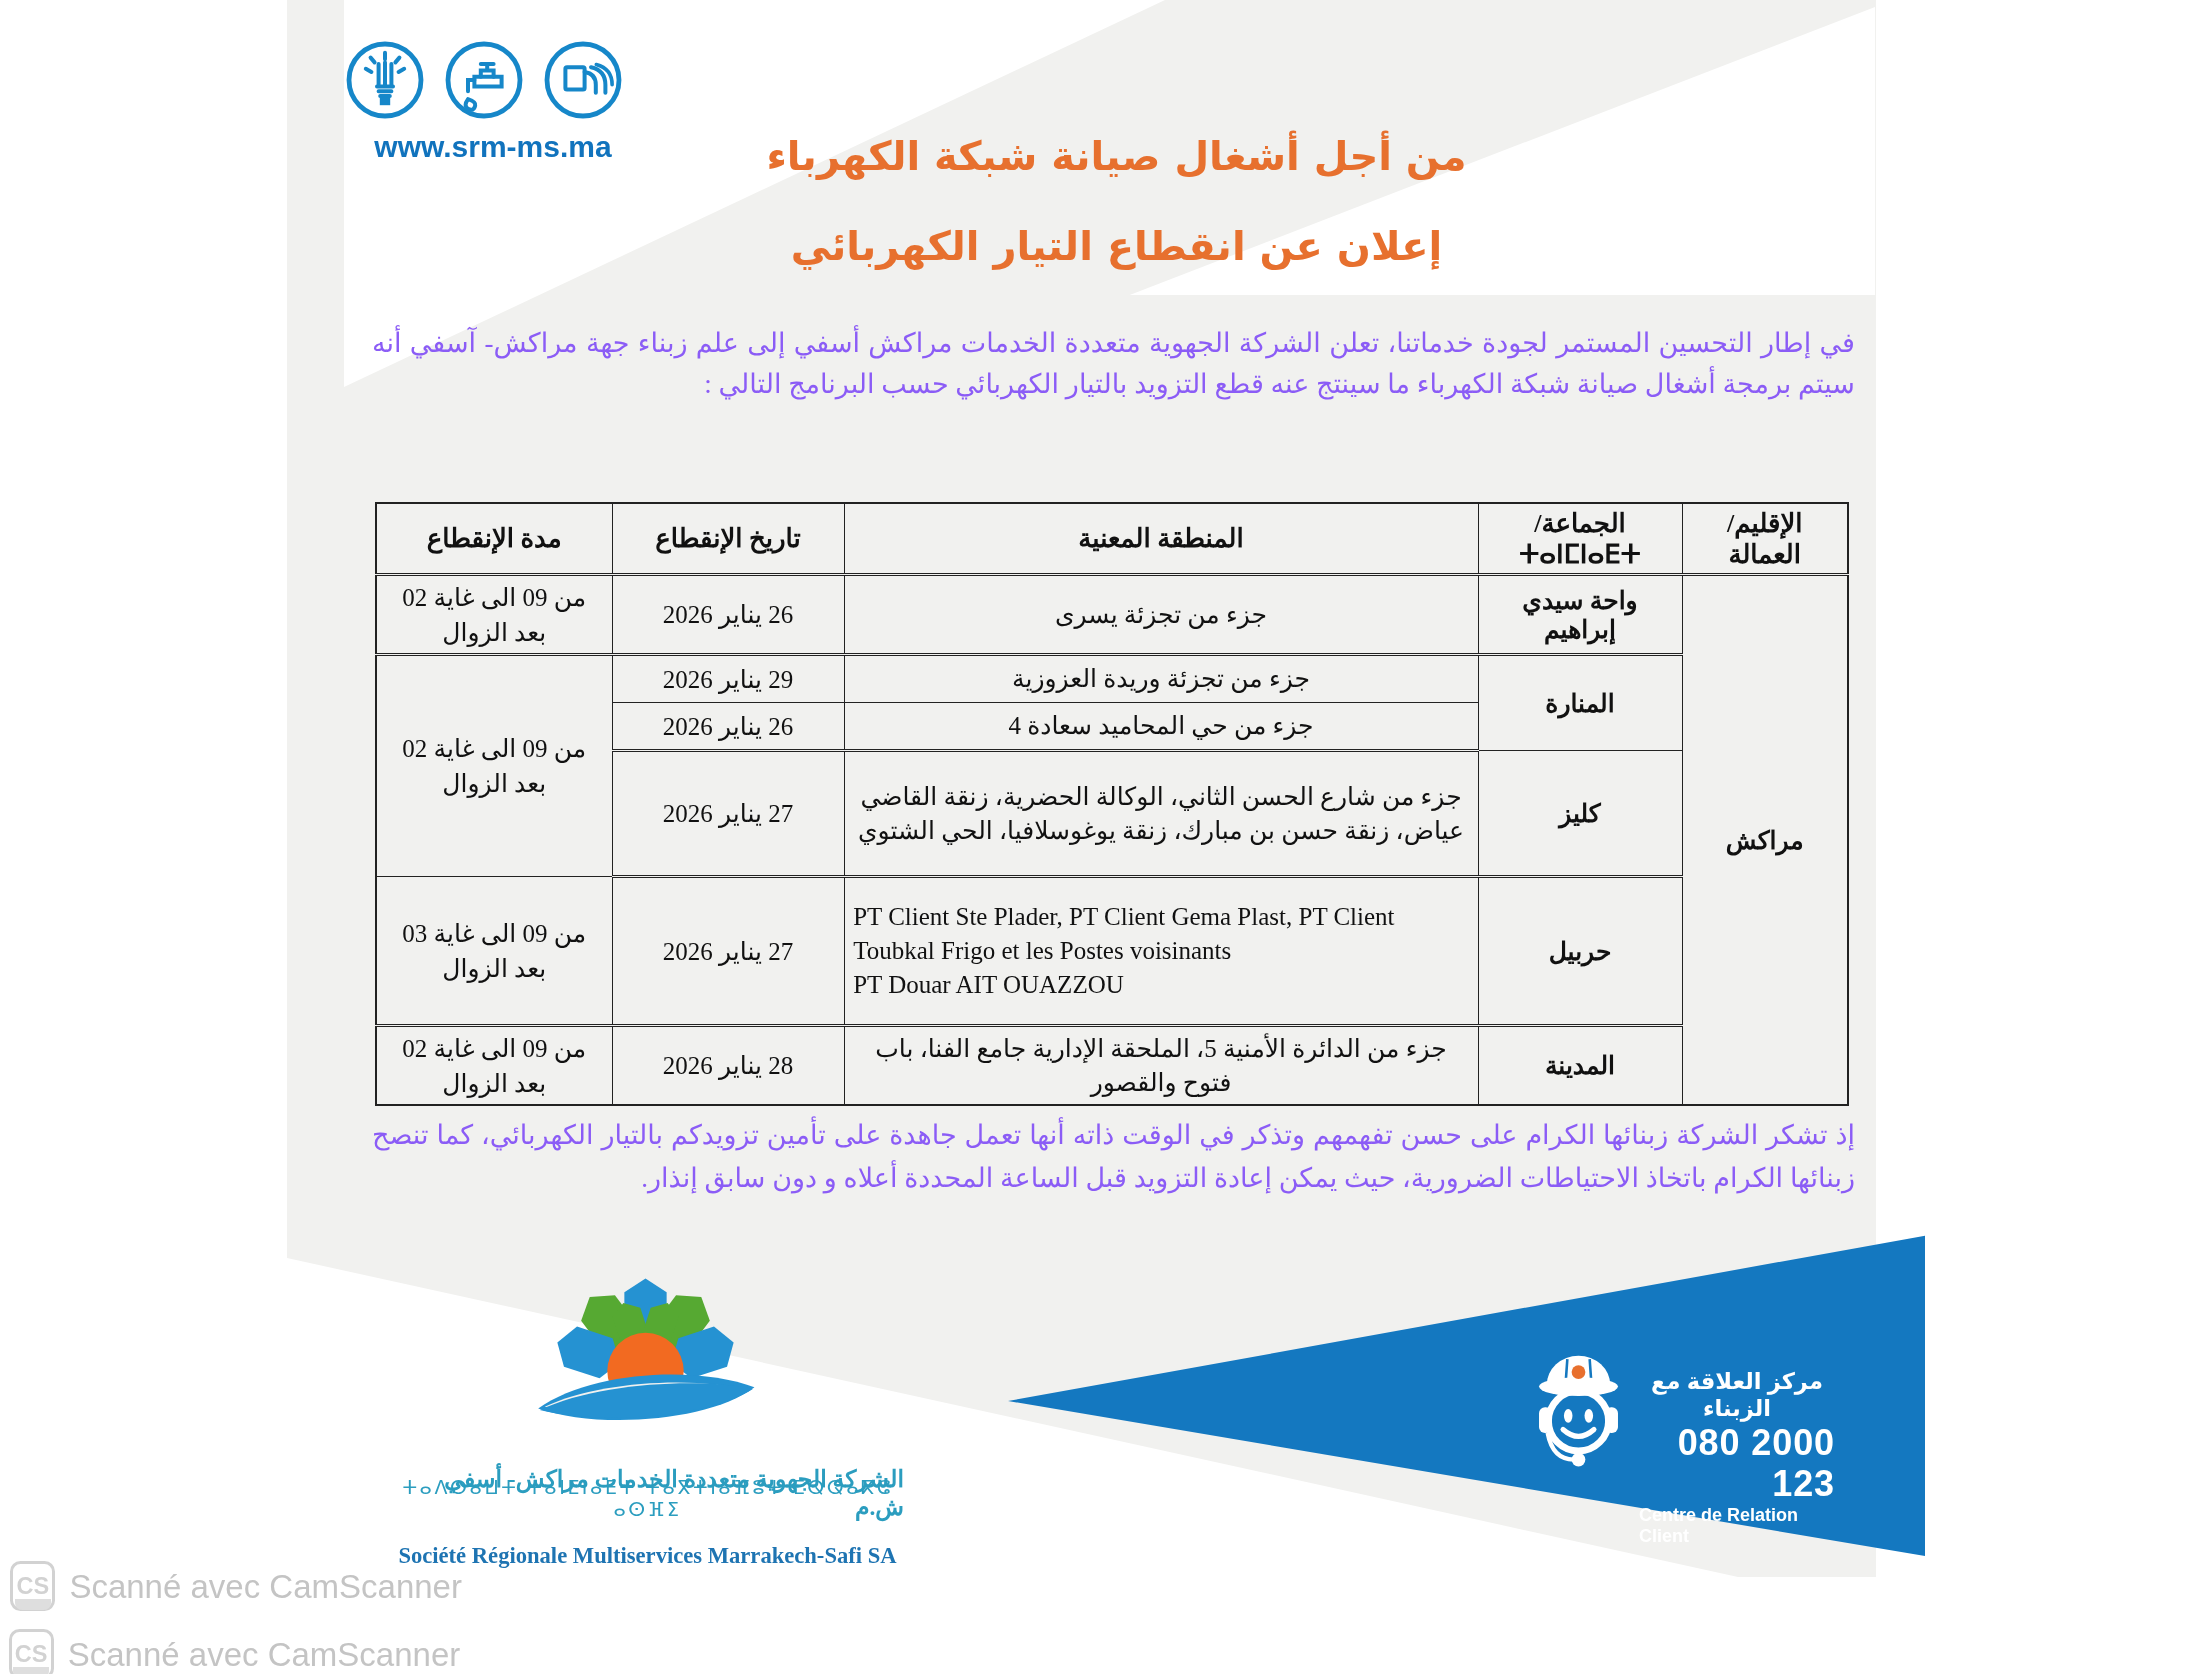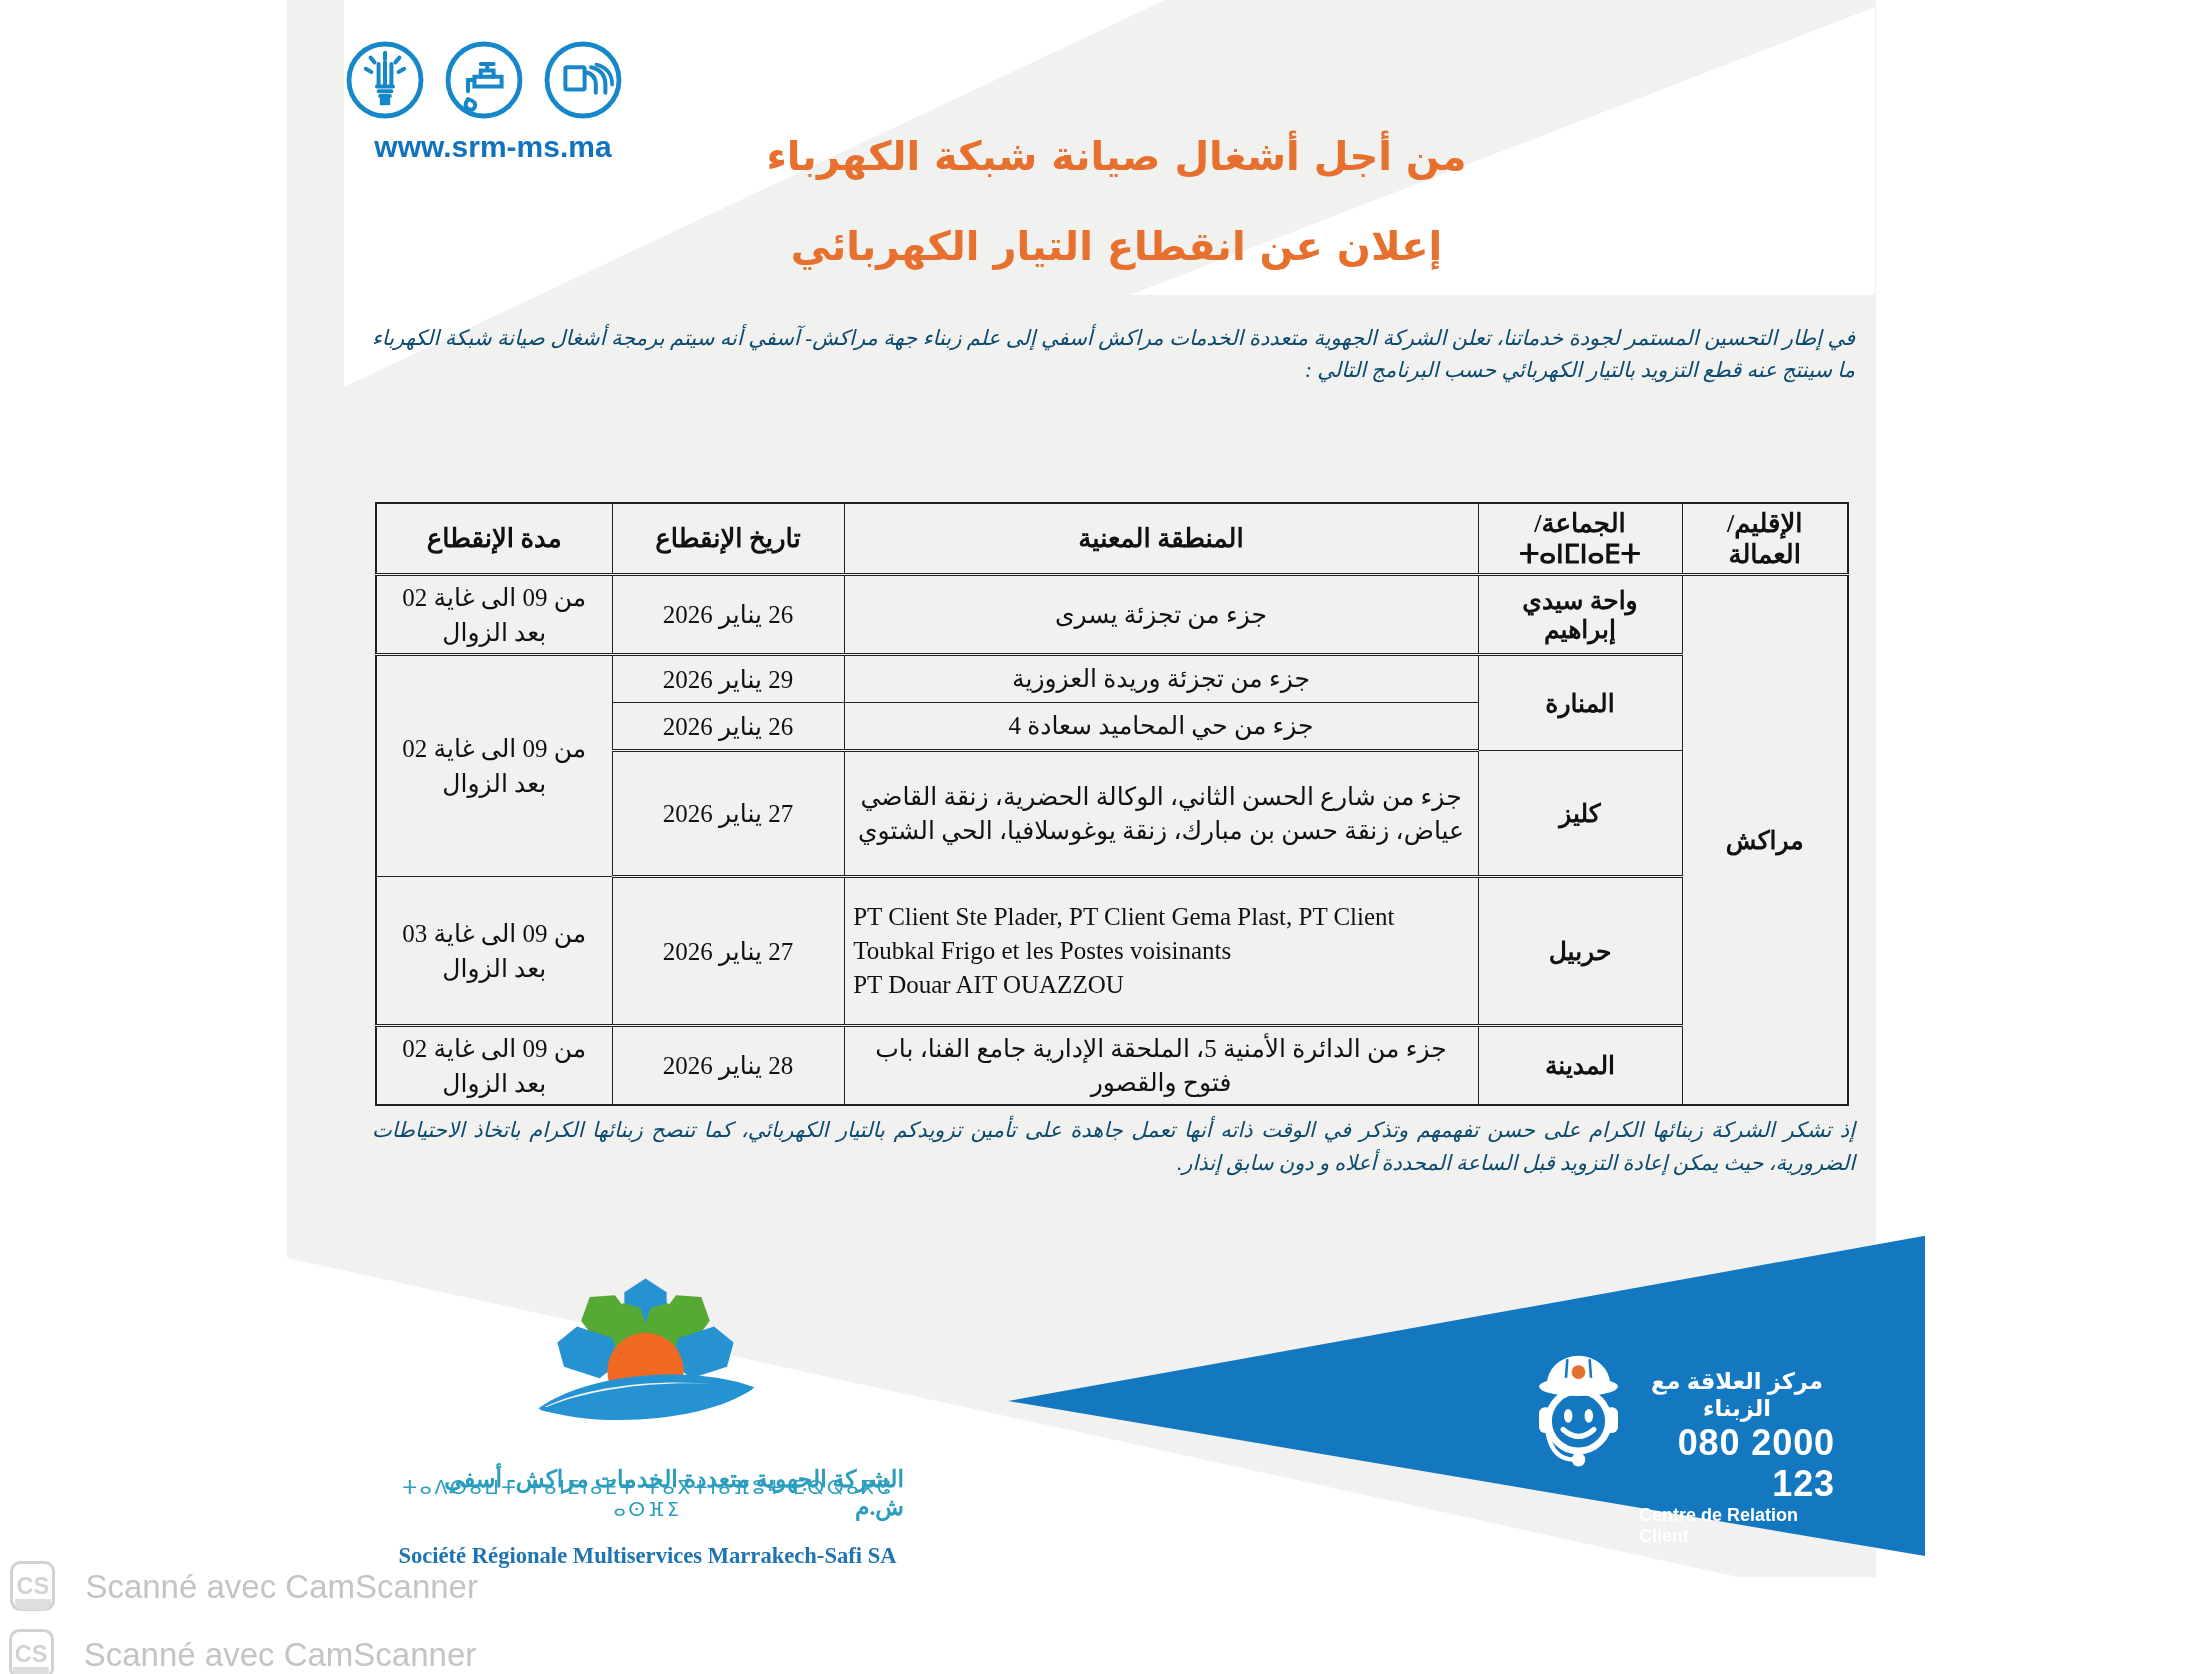--- a/index.html
+++ b/index.html
@@ -22,21 +22,21 @@
   
   .icons-row{left:345px;top:40px;display:flex;gap:19px;}
   .round-icon{width:80px;height:80px;}
   .site-url{left:341px;top:130px;width:304px;text-align:center;font-family:"Liberation Sans","DejaVu Sans",sans-serif;
       font-weight:bold;font-size:30px;color:#1173bd;}
   .title-block{left:595px;top:111px;width:1043px;text-align:center;direction:rtl;
       font-family:"DejaVu Sans","Liberation Sans",sans-serif;font-weight:bold;
       font-size:40px;line-height:90px;color:#e7702e;}
 
   
-  .para{direction:rtl;text-align:justify;font-size:21px;line-height:1.52;color:#0c4a6e;font-style:italic;}
+  .para{direction:rtl;text-align:justify;font-size:27px;line-height:1.52;color:#8b5cf6;}
   .intro{left:372px;top:323px;width:1483px;}
   .closing{left:372px;top:1114px;width:1483px;line-height:1.58;}
 
   
   table.sched{position:absolute;left:375px;top:502px;width:1472px;border-collapse:collapse;
       table-layout:fixed;direction:rtl;font-size:25px;}
   table.sched th,table.sched td{border:1.3px solid #222;vertical-align:middle;padding:3.5px 8.7px;
       text-align:center;background:transparent;}
   table.sched{border:2.2px solid #222;}
   col.c-prov{width:166px;} col.c-comm{width:204px;} col.c-area{width:634px;}
@@ -61,21 +61,21 @@
 
   
   .mascot{left:1527px;top:1331px;width:103px;height:149px;}
   .contact{left:1639px;top:1368px;width:196px;color:#fff;
       font-family:"Liberation Sans","DejaVu Sans",sans-serif;}
   .contact .ar{direction:rtl;text-align:center;font-weight:bold;font-size:22.6px;}
   .contact .phone{font-weight:bold;font-size:36px;letter-spacing:0.9px;line-height:1.15;text-align:right;}
   .contact .fr{font-weight:bold;font-size:18px;}
 
   
-  .cswm{display:flex;align-items:flex-start;gap:30px;color:#c4c4c4;
+  .cswm{display:flex;align-items:flex-start;gap:14px;color:#c4c4c4;
       font-family:"Liberation Sans","DejaVu Sans",sans-serif;}
   .wm1{left:10.4px;top:1561px;} .wm2{left:8.7px;top:1629px;}
   .cs-icon{position:relative;width:45px;height:50px;border:3.5px solid #d2d2d2;border-radius:10.4px;
       display:flex;align-items:center;justify-content:center;
       font-weight:bold;font-size:23.5px;color:#d2d2d2;box-sizing:border-box;}
   .cs-icon::after{content:"";position:absolute;left:1.7px;right:1.7px;bottom:-1.7px;height:10.4px;
       background:#dedede;border-radius:0 0 7px 7px;}
   .cs-text{font-size:33px;line-height:52px;}
 </style>
 </head>

